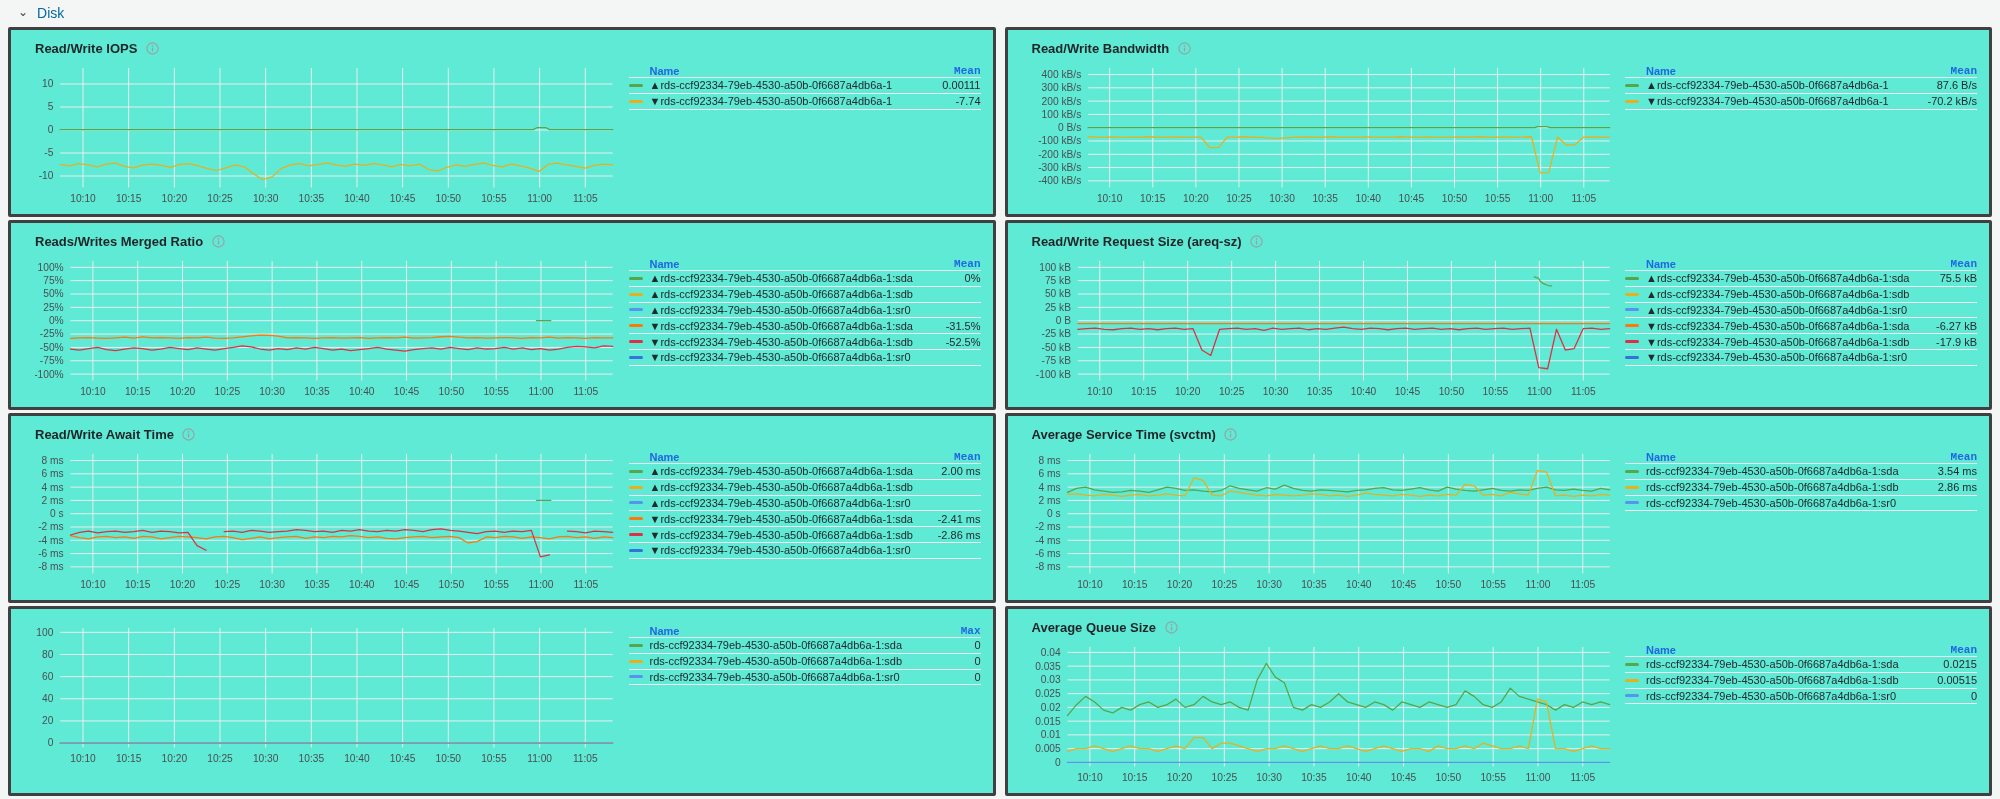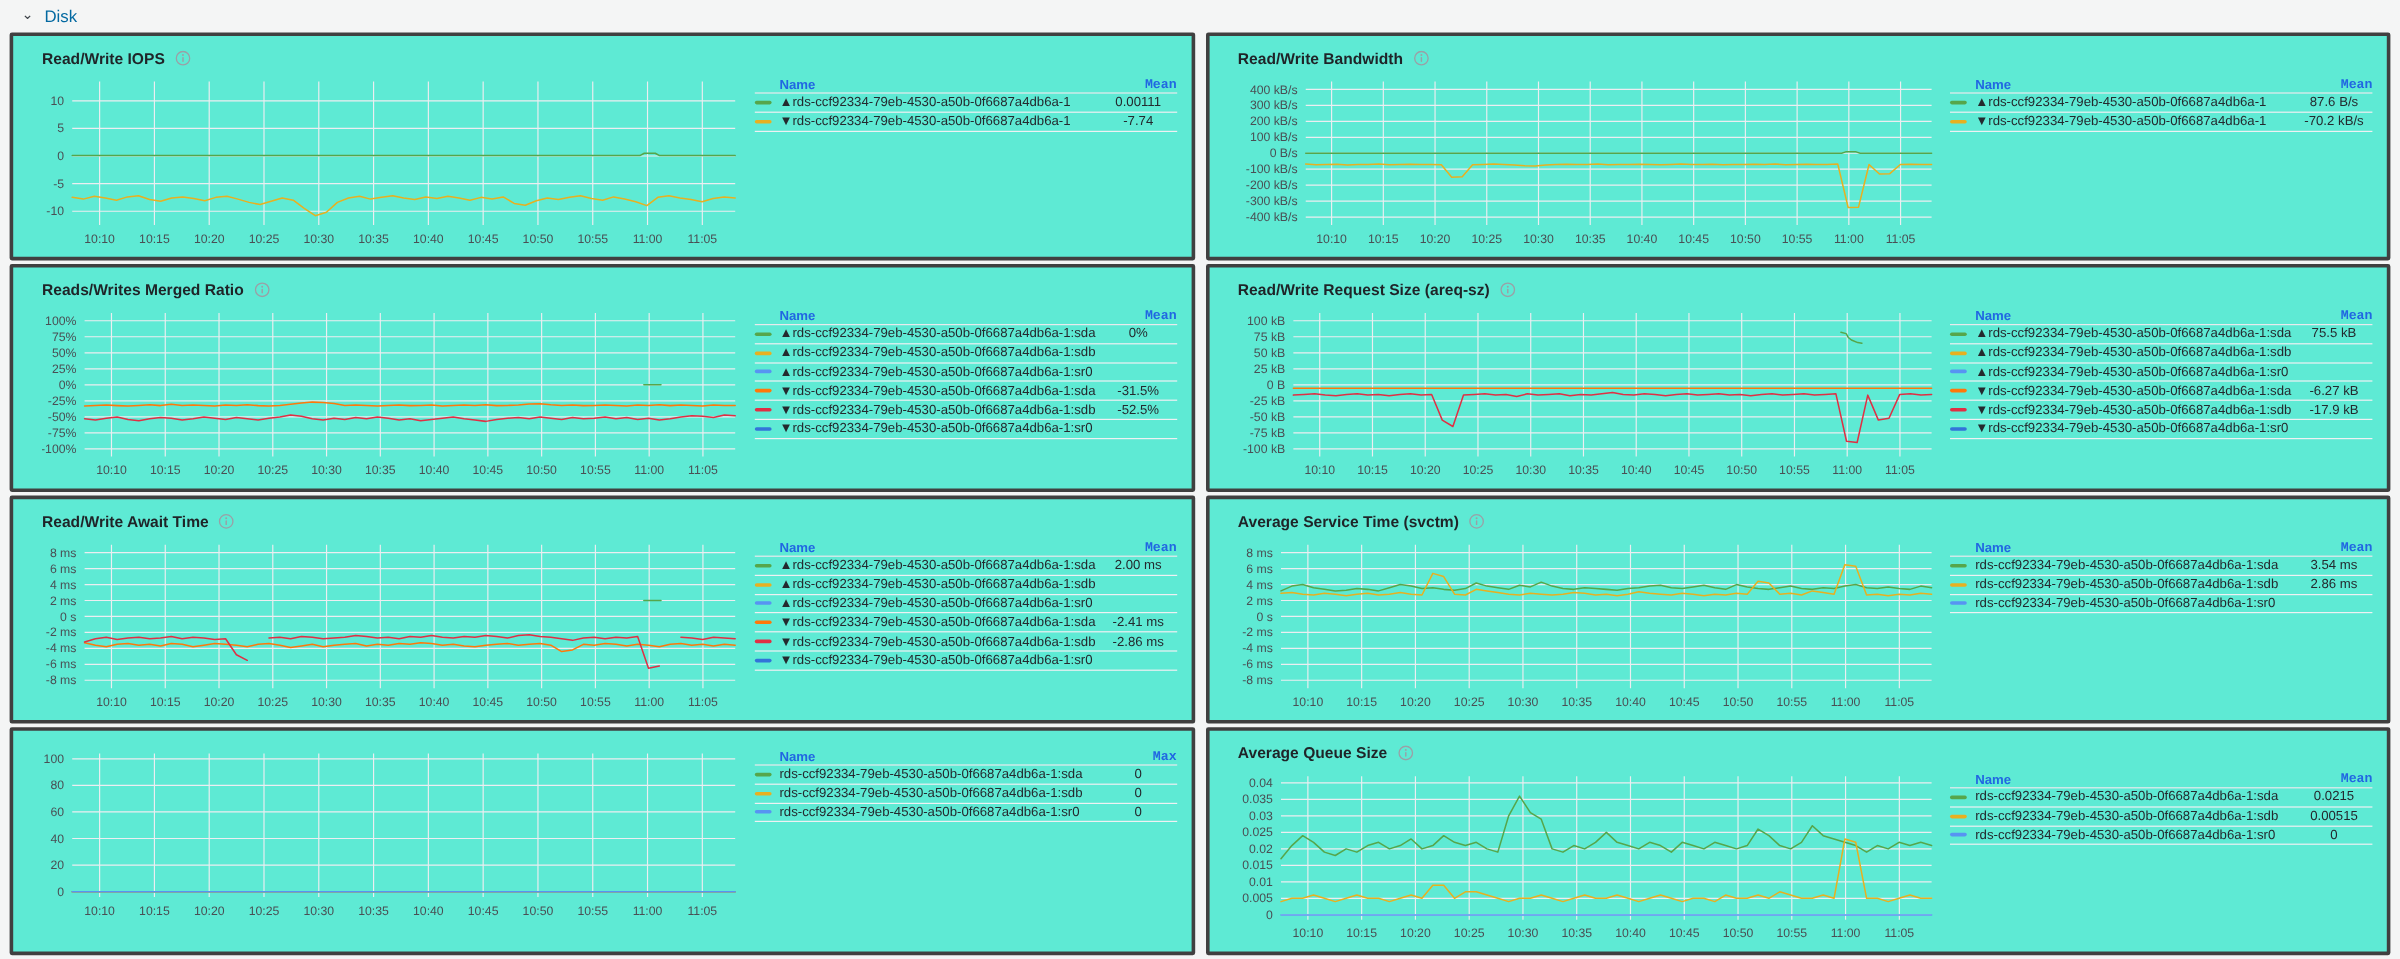--- a/index.html
+++ b/index.html
@@ -15,21 +15,21 @@
   .info-icon { width:14px; height:14px; display:inline-flex; align-items:center; justify-content:center; color:#8e9399; }
   .panel-body { flex:1; display:flex; gap:10px; margin-top:2px; min-height:0; }
   .chart { flex:1; height:150px; min-width:0; }
   .legend { width:352px; flex:0 0 352px; font-size:11px; padding-top:1px; }
   .legend-head { display:flex; align-items:flex-end; height:17px; padding-left:21px; border-bottom:1px solid #e8eaed; }
   .lh-name { flex:1; color:#2166e2; font-weight:600; }
   .lh-stat { color:#2166e2; font-weight:600; text-align:right; min-width:64px;font-family:Liberation Mono, monospace; }
   .legend-row { display:flex; align-items:center; height:15.8px; border-bottom:1px solid #eff1f3; cursor:pointer; }
   .swatch { width:14px; height:3px; border-radius:2px; flex:0 0 14px; margin-right:7px; }
   .l-name { flex:1; white-space:nowrap; overflow:hidden; color:#24292e; }
-  .l-stat { text-align:center; min-width:64px; color:#24292e; white-space:nowrap; }
+  .l-stat { text-align:right; min-width:64px; color:#24292e; white-space:nowrap; }
 </style>
 </head>
 <body>
 
 <div class="page">
   <div class="section-header">
     <span class="chev">⌄</span>
     <span class="section-title">Disk</span>
   </div>
   <div class="grid" id="grid">

